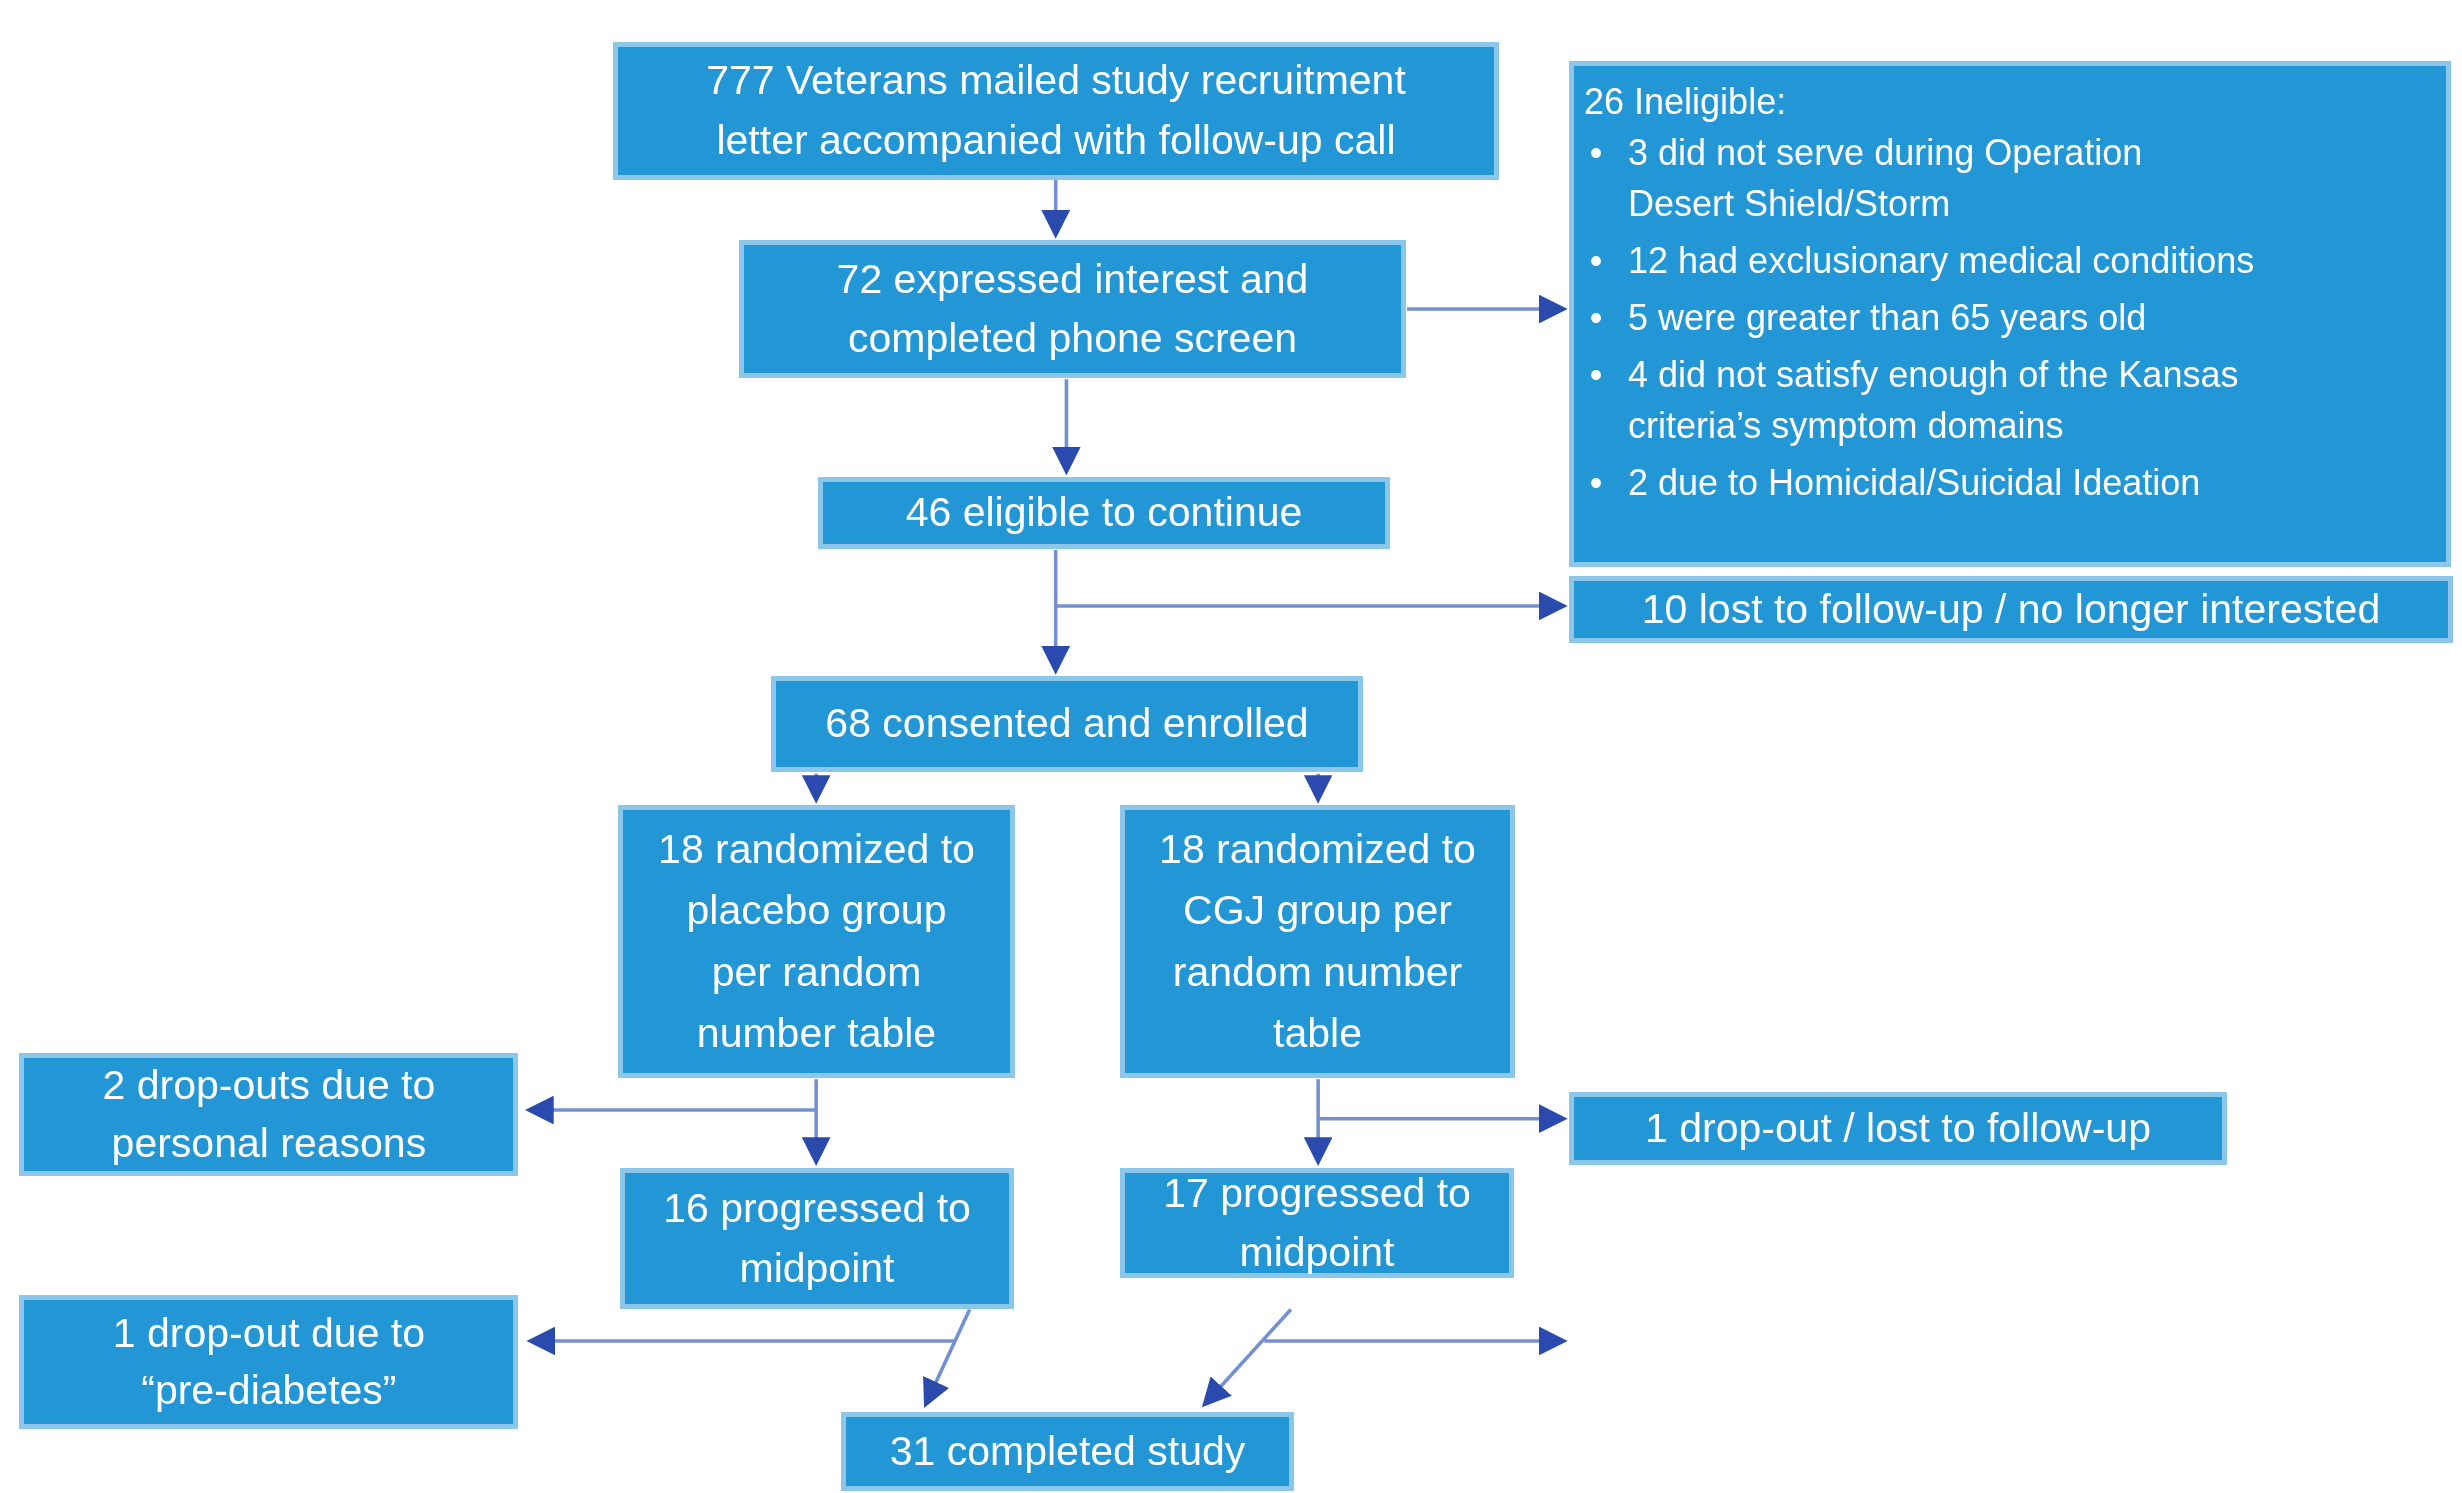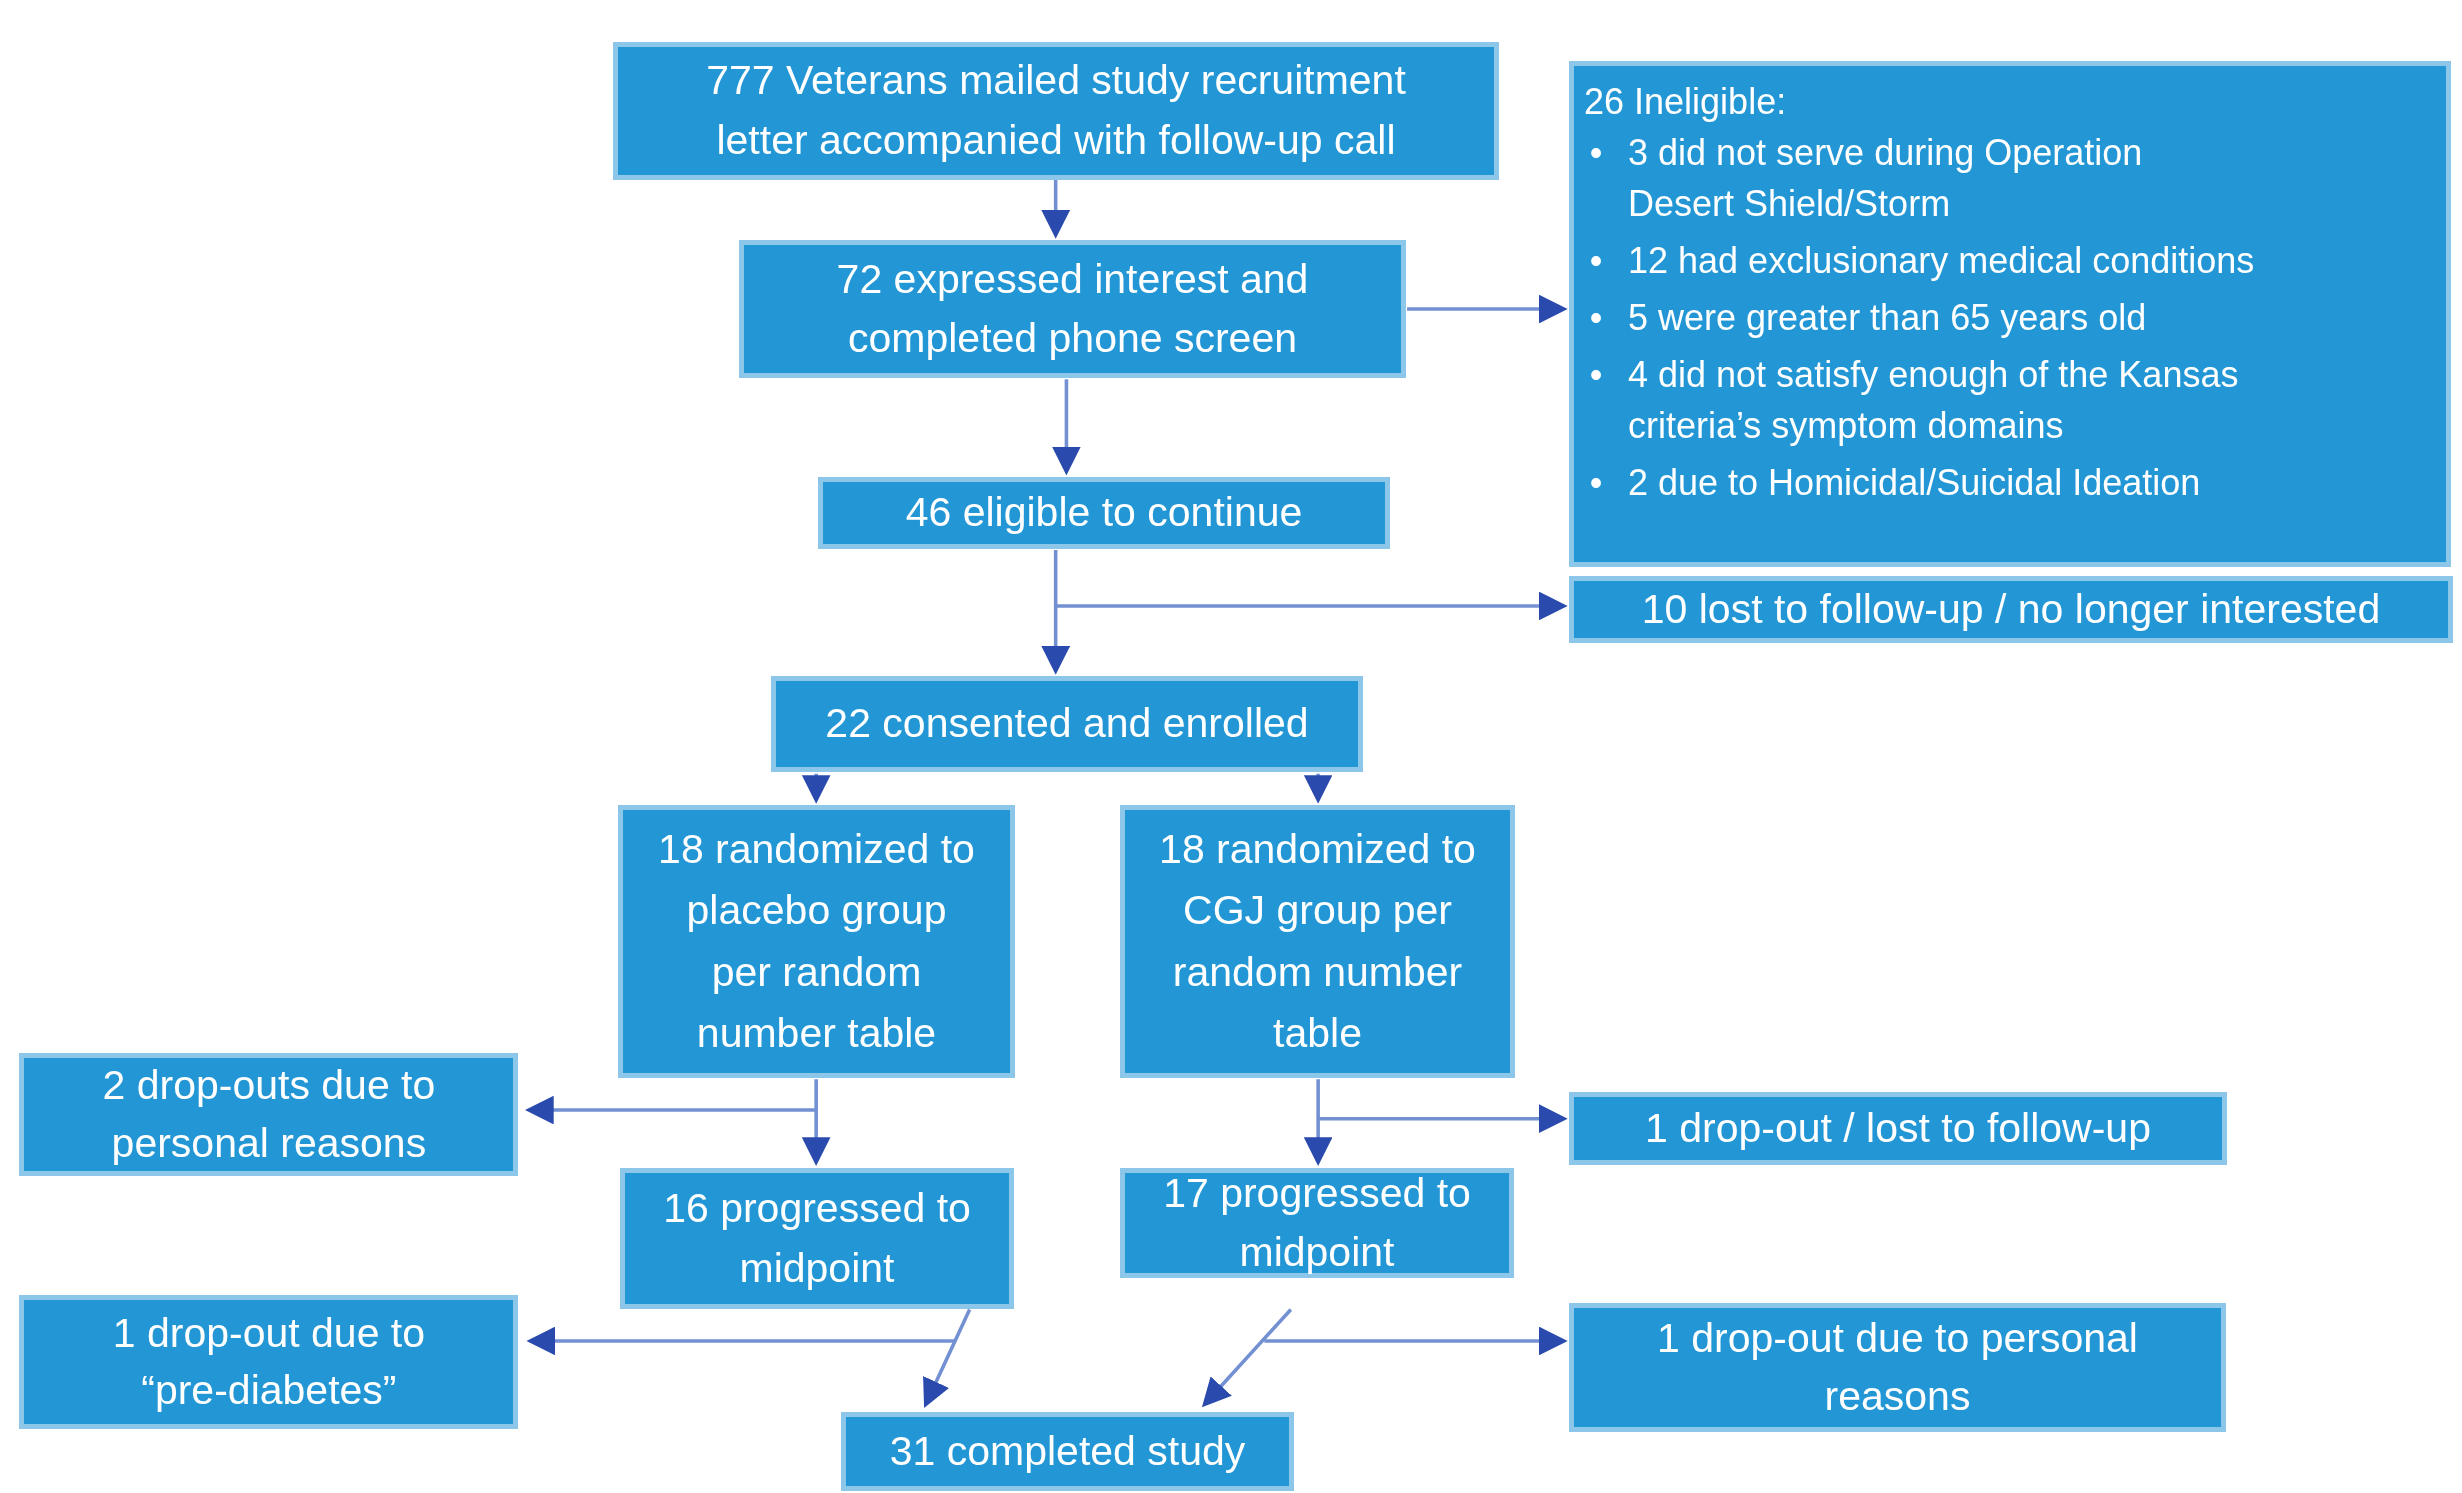--- a/index.html
+++ b/index.html
@@ -76,21 +76,21 @@
       <li>4 did not satisfy enough of the Kansas
 criteria’s symptom domains</li>
       <li>2 due to Homicidal/Suicidal Ideation</li>
     </ul>
   </div>
 
   <div class="node compact" style="left:818px;top:477px;width:572px;height:72px;">46 eligible to continue</div>
 
   <div class="node compact" style="left:1569px;top:576px;width:884px;height:67px;">10 lost to follow-up / no longer interested</div>
 
-  <div class="node compact" style="left:771px;top:676px;width:592px;height:96px;">22 consented and enrolled</div>
+  <div class="node compact" style="left:771px;top:676px;width:592px;height:96px;">68 consented and enrolled</div>
 
   <div class="node" style="left:618px;top:805px;width:397px;height:273px;line-height:1.5;">18 randomized to
 placebo group
 per random
 number table</div>
 
   <div class="node" style="left:1120px;top:805px;width:395px;height:273px;line-height:1.5;">18 randomized to
 CGJ group per
 random number
 table</div>
@@ -102,19 +102,17 @@
 
   <div class="node" style="left:620px;top:1168px;width:394px;height:141px;line-height:1.45;">16 progressed to
 midpoint</div>
 
   <div class="node" style="left:1120px;top:1168px;width:394px;height:110px;line-height:1.45;">17 progressed to
 midpoint</div>
 
   <div class="node" style="left:19.4px;top:1295px;width:499px;height:134px;line-height:1.4;">1 drop-out due to
 “pre-diabetes”</div>
 
-  <div class="node" style="left:1569px;top:1303px;width:657px;height:129px;line-height:1.4;">1 drop-out due to personal
-reasons</div>
 
   <div class="node compact" style="left:841px;top:1412px;width:453px;height:79px;">31 completed study</div>
 
 </div>
 
 
 </body></html>

